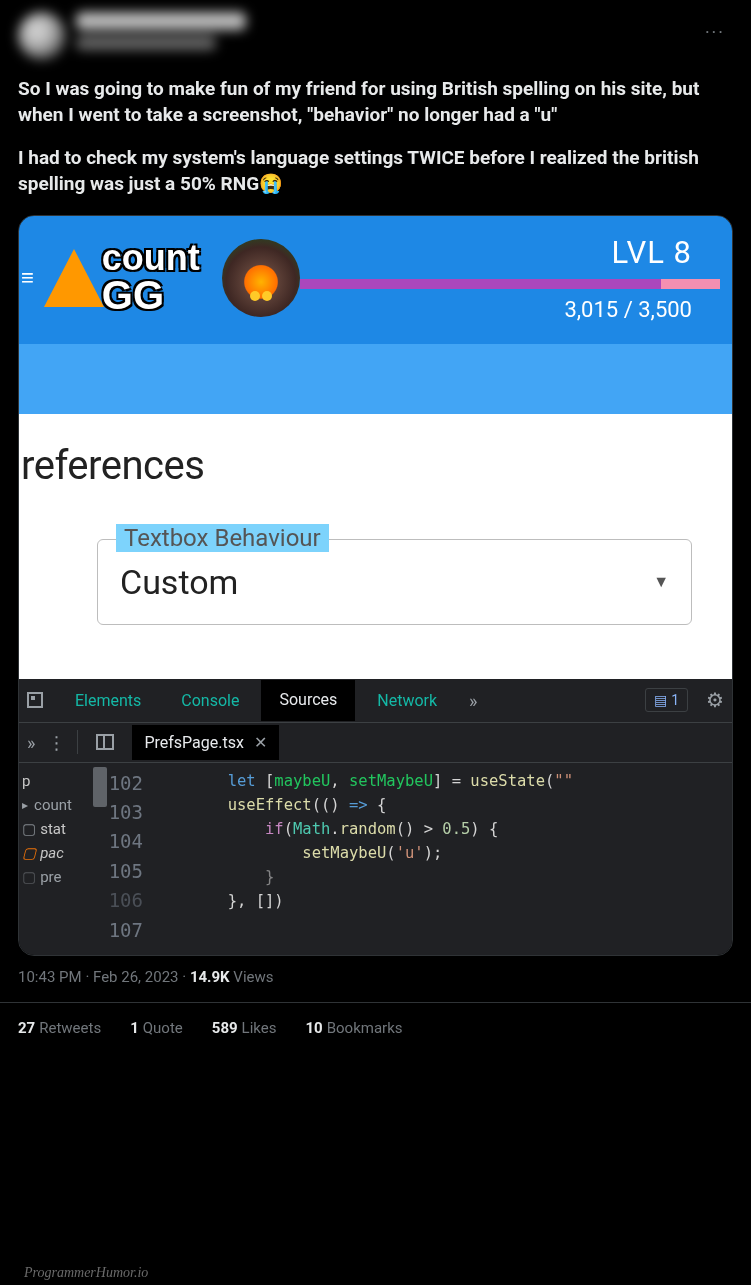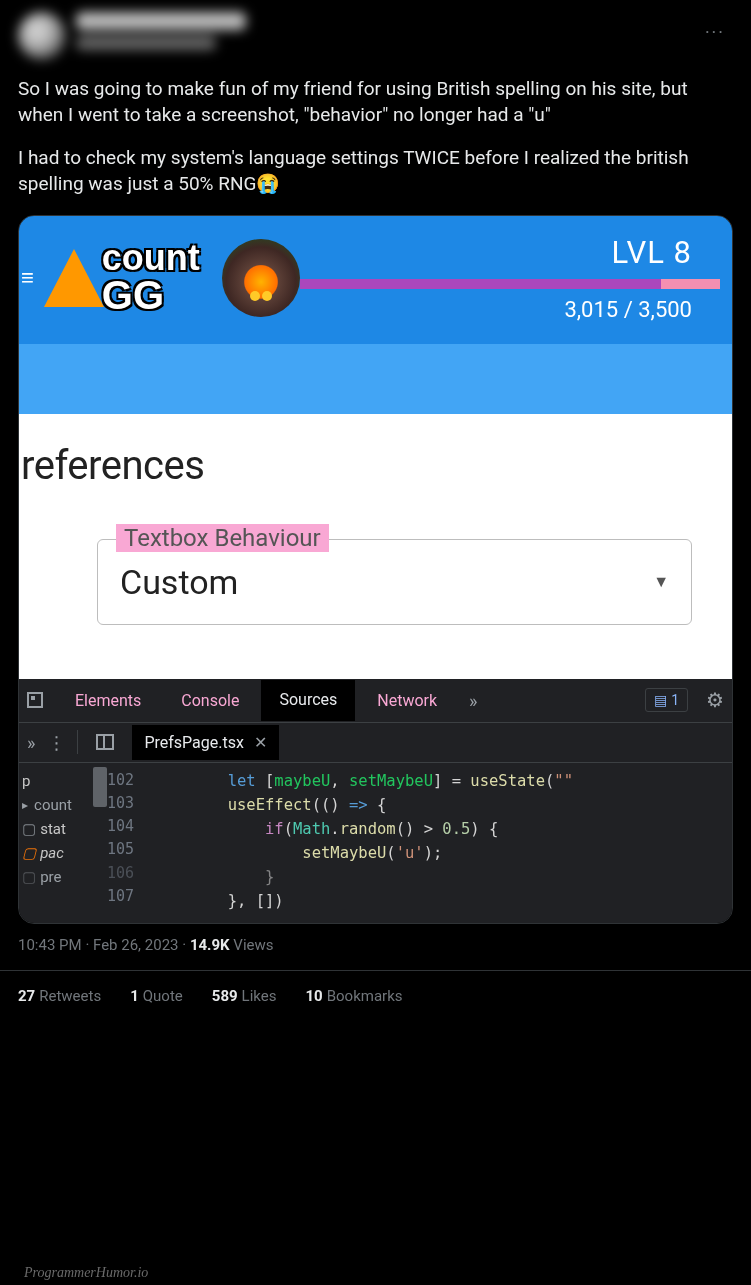--- a/index.html
+++ b/index.html
@@ -37,21 +37,21 @@
     right: 26px; top: 22px;
     color: #71767b;
     letter-spacing: 2px;
     font-size: 18px;
   }
   .tweet-body {
     font-size: 19px;
     line-height: 1.35;
     color: #e7e9ea;
   }
-  .tweet-body p { margin-bottom: 18px; }
+  .tweet-body p { margin-bottom: 18px; font-weight: bold; }
   .embed {
     margin-top: 6px;
     border-radius: 16px;
     overflow: hidden;
     border: 1px solid #2f3336;
   }
   
   .cgg-top {
     background: #1e88e5;
     display: flex;
@@ -134,21 +134,21 @@
     margin: 0 40px 0 78px;
     border: 1px solid #bdbdbd;
     border-radius: 6px;
     padding: 22px 22px;
     display:flex; align-items:center; justify-content:space-between;
     position: relative;
   }
   .legend {
     position:absolute;
     top:-16px; left:18px;
-    background:#f9a8d4;
+    background:#7dd3fc;
     padding:0 8px;
     color:#555;
     font-size: 24px;
   }
   .select-val { font-size: 34px; color:#222; }
   .chevron { color:#555; font-size:16px; }
   
   .devtools {
     background:#202124;
     font-family: "Segoe UI", Roboto, sans-serif;
@@ -160,21 +160,21 @@
     border-bottom:1px solid #3c4043;
     height:44px;
     padding: 0 8px;
     gap: 4px;
   }
   .dt-tabs .icon-sq {
     width:16px;height:16px;border:2px solid #9aa0a6;display:inline-block;margin-right:10px;
     position: relative;
   }
   .dt-tabs .icon-sq::after{content:"";position:absolute;left:2px;top:2px;width:4px;height:4px;background:#9aa0a6;}
-  .dt-tab { padding: 10px 18px; color:#f9a8d4; cursor:pointer;}
+  .dt-tab { padding: 10px 18px; color:#14b8a6; cursor:pointer;}
   .dt-tab.active { color:#e8eaed; border-bottom: 2px solid transparent; background:#000; }
   .dt-tabs .spacer{flex:1;}
   .dt-tabs .chev2{color:#9aa0a6;padding:0 10px;font-size:18px;}
   .badge {
     display:flex;align-items:center;gap:4px;
     border:1px solid #3c4043;border-radius:3px;padding:3px 8px;color:#8ab4f8;font-size:14px;
   }
   .gear{color:#9aa0a6;padding-left:14px;font-size:20px;}
   .dt-file-row {
     display:flex; align-items:center; height:40px;
@@ -204,21 +204,21 @@
   .scrollbar-thumb{
     position:absolute; right:0; top:4px; width:14px; height:40px; background:#5f6368; border-radius:2px;
   }
   .side-row{display:flex;align-items:center;gap:4px;padding:3px 0 3px 3px;white-space:nowrap;overflow:hidden;}
   .side-row.dim{color:#9aa0a6;}
   .folder{color:#80868b;}
   .folder.orange{color:#e8710a;}
   .italic{font-style:italic;}
   .arrow-r{color:#9aa0a6;margin-right:2px;font-size:12px;}
   .gutter{
-    width:46px; color:#6e7681; font-size:15px; padding:6px 10px 10px 0;
+    width:46px; text-align:right; color:#6e7681; font-size:19px; padding:6px 10px 10px 0;
     font-family: Menlo, Consolas, monospace; line-height:1.55;
   }
   .code{
     flex:1; font-family: Menlo, Consolas, monospace; font-size:15.5px; color:#d4d4d4;
     padding:6px 0 10px 0; line-height:1.55; white-space:pre;
   }
   .kw{color:#569cd6;}
   .kw2{color:#c586c0;}
   .var{color:#22c55e;}
   .fn{color:#dcdcaa;}

